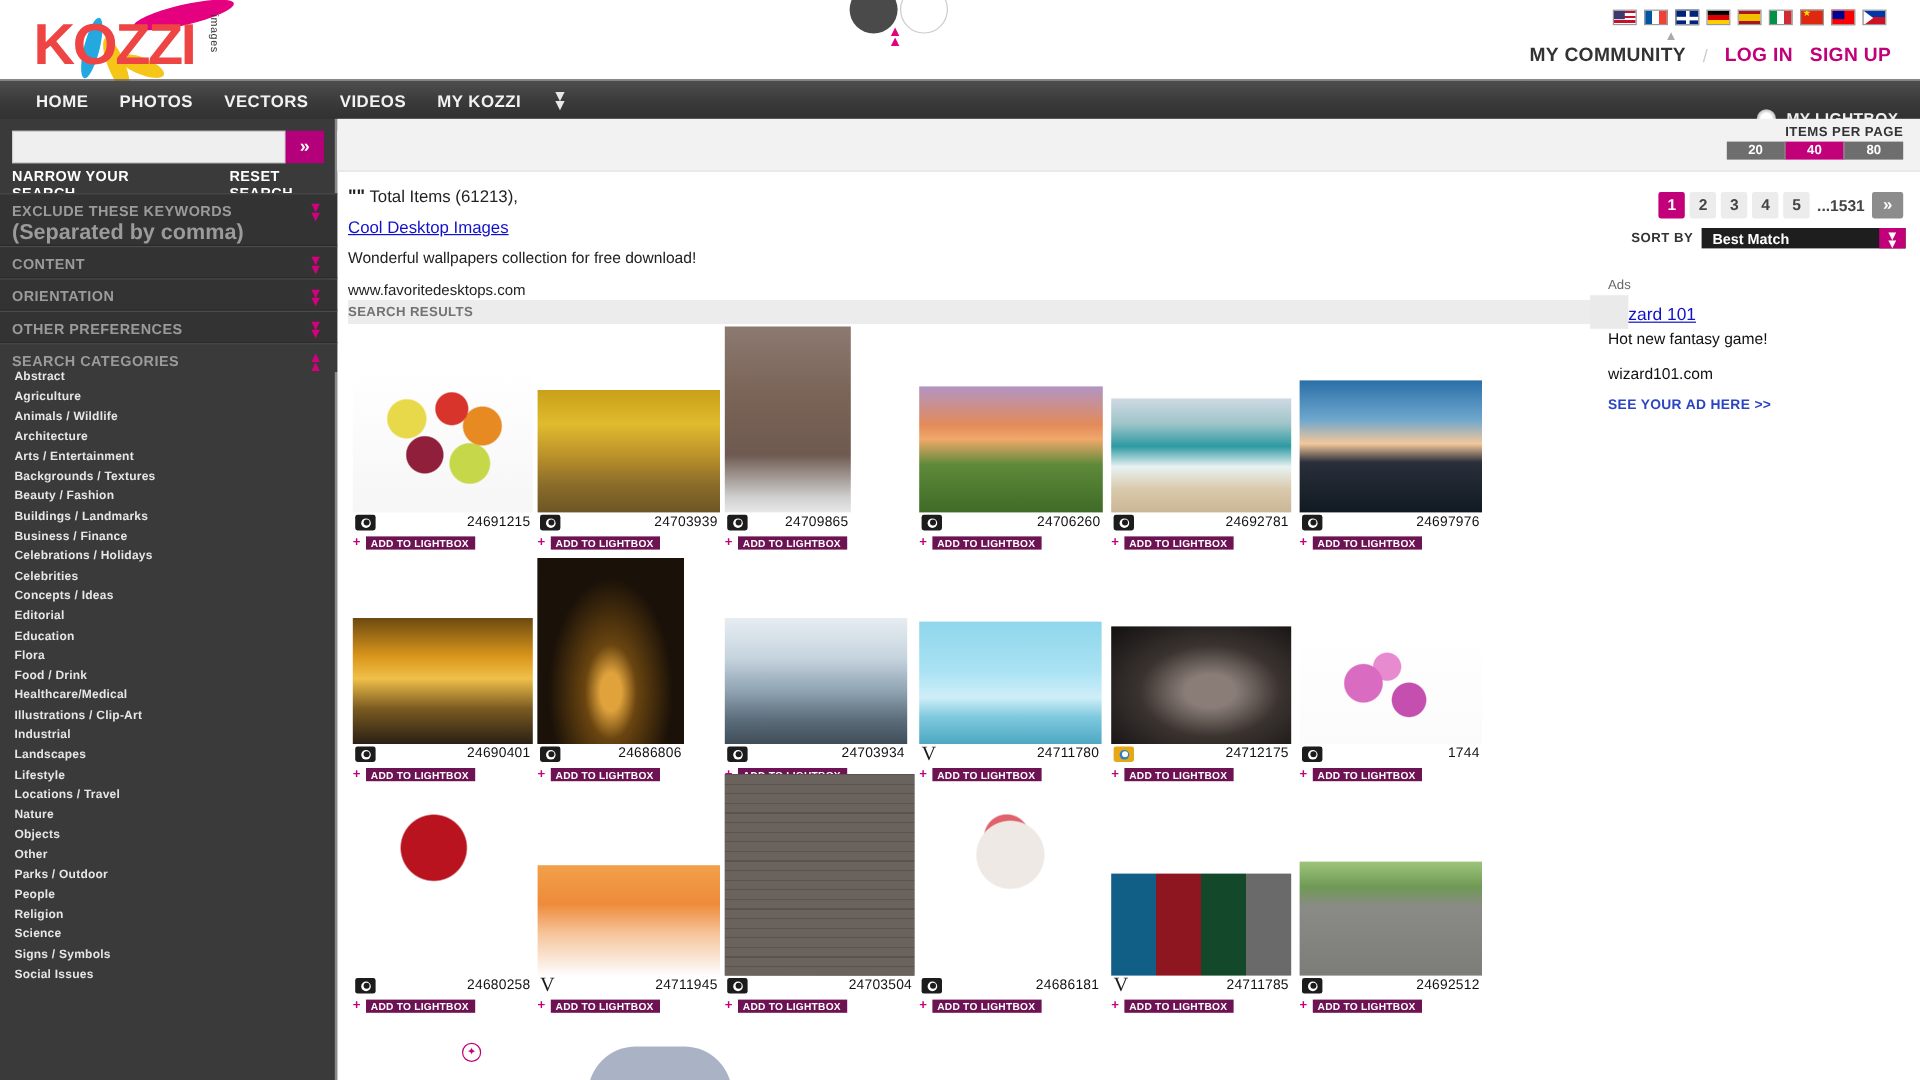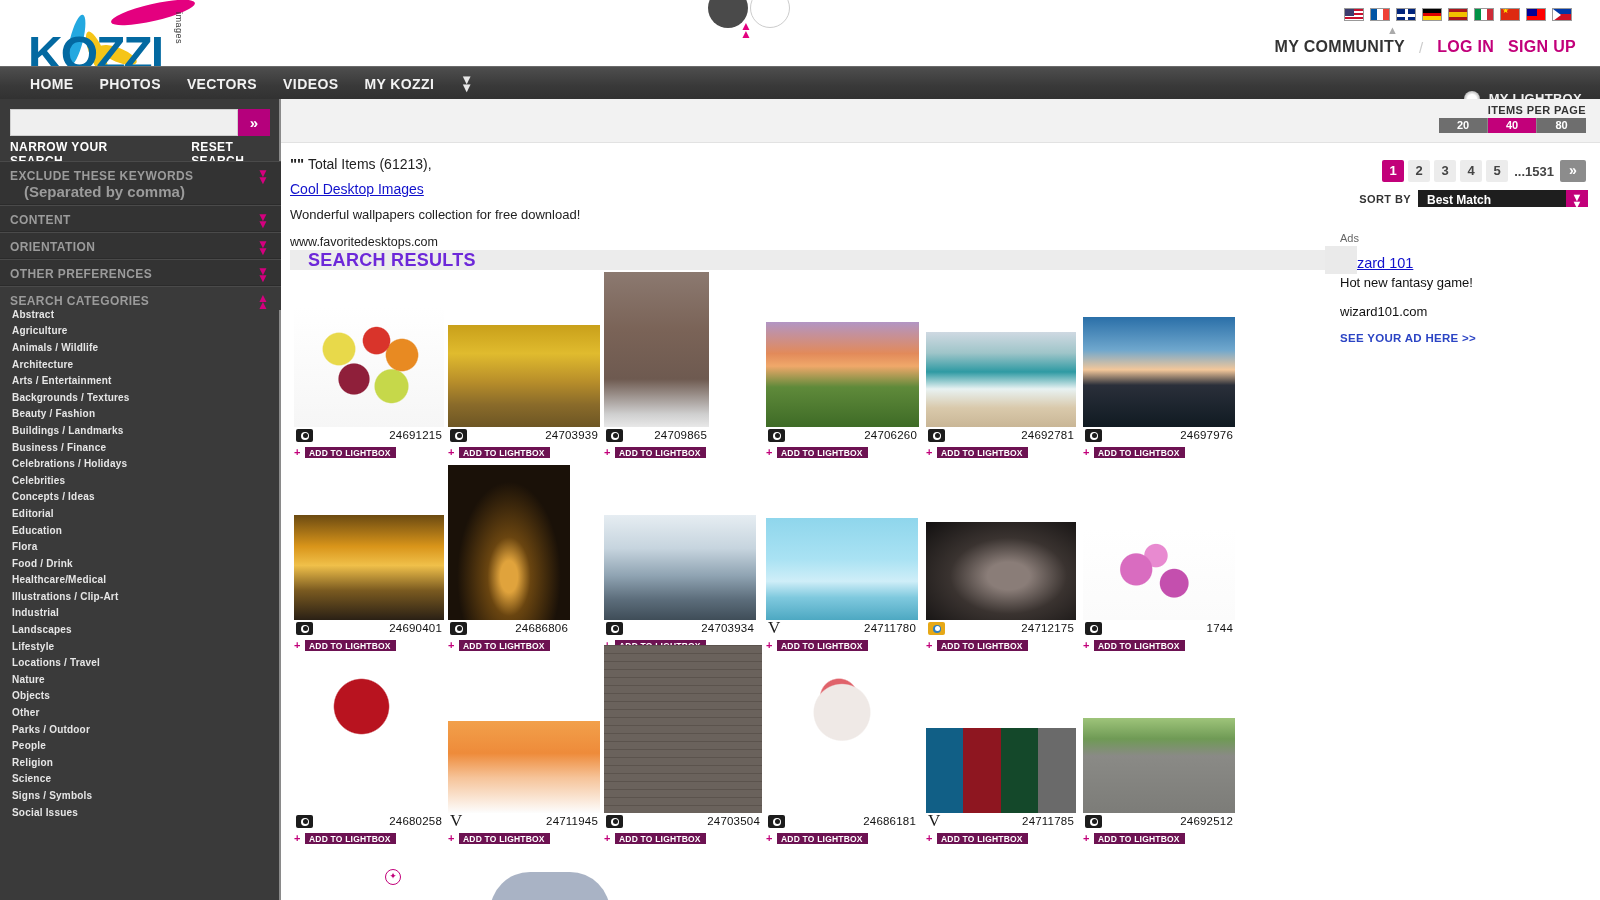--- a/index.html
+++ b/index.html
@@ -10,21 +10,21 @@
   }
   body { position: relative; }
 
   
   #topbar { position: absolute; left:0; top:0; width:1600px; height:68px; background:#fff; }
 
   #logo { position:absolute; left:28px; top:4px; width:180px; height:58px; }
   .logo-text {
     position:absolute; left:0; top:6px;
     font-family:"Liberation Sans", sans-serif;
-    font-size:48px; font-weight:bold; letter-spacing:-2px; color:#0369a1;margin-top:16px;
+    font-size:48px; font-weight:bold; letter-spacing:-2px; color:#ef4444;
   }
   .logo-sub {
     position:absolute; left:156px; top:8px;
     font-size:9px; color:#333; letter-spacing:0.5px;
     transform: rotate(90deg); transform-origin: left top;
   }
   .brush { position:absolute; border-radius:40% 60% 50% 50%; }
   .brush.cyan {
     left:42px; top:10px; width:13px; height:52px; background:#23a8e0;
     transform: rotate(14deg); border-radius:50%;
@@ -106,21 +106,21 @@
   }
   #sidelinks { position:absolute; left:10px; top:41px; display:flex; gap:44px; }
   .sidelink { color:#fff; font-size:12px; font-weight:bold; letter-spacing:0.4px; cursor:pointer; }
 
   .sect {
     position:absolute; left:0; width:281px;
     border-top:1px solid #4a4a4a; border-bottom:1px solid #2b2b2b;
     background:#333333; cursor:pointer;
   }
   .sect-title { color:#9b9b9b; font-size:12px; font-weight:bold; letter-spacing:0.4px; padding:7px 0 0 10px; }
-  .sect-sub { color:#9b9b9b; font-size:15px; font-weight:bold; padding:0 0 6px 24px; }
+  .sect-sub { color:#9b9b9b; font-size:18px; font-weight:bold; padding:0 0 6px 10px; }
   .sect-chev { position:absolute; right:12px; top:8px; color:#d5007f; font-size:12px; line-height:7px; }
   .sect-chev.up { color:#d5007f; }
 
   #cat-list { position:absolute; left:0; top:207px; width:281px; }
   .cat-item {
     color:#e6e6e6; font-size:10px; font-weight:bold; padding:2.8px 0 2.8px 12px;
     cursor:pointer; letter-spacing:0.2px;
   }
 
   
@@ -155,21 +155,21 @@
   #res-head { position:absolute; left:290px; top:155px; width:1040px; }
   #res-total { font-size:14px; color:#222; }
   #res-total b { font-size:15px; }
   #res-link { display:block; margin-top:9px; font-size:14px; color:#1111cc; text-decoration:underline; cursor:pointer; }
   #res-desc { margin-top:10px; font-size:13px; color:#222; }
   #res-url { margin-top:13px; font-size:12.5px; color:#222; }
   #srbar {
     position:absolute; left:290px; top:250px; width:1040px; height:20px;
     background:#ececec;
   }
-  #srbar span { font-size:18px; font-weight:bold; color:#6d28d9; line-height:20px; padding-left:18px; letter-spacing:0.3px; }
+  #srbar span { font-size:11px; font-weight:bold; color:#737373; line-height:20px; padding-left:0; letter-spacing:0.3px; }
 
   
   #ads { position:absolute; left:1340px; top:232px; width:250px; }
   #ads-kicker { font-size:11px; color:#666; }
   #ad-thumb { position:absolute; left:-15px; top:14px; width:32px; height:28px; background:#eaeaea; }
   #ad-title { display:block; margin-top:11px; font-size:14.5px; color:#1111cc; text-decoration:underline; cursor:pointer; }
   #ad-desc { margin-top:4px; font-size:13px; color:#111; }
   #ad-url { margin-top:14px; font-size:13px; color:#111; }
   #ad-cta { display:block; margin-top:13px; font-size:11.5px; font-weight:bold; color:#2b44c4; letter-spacing:0.3px; cursor:pointer; }
 

